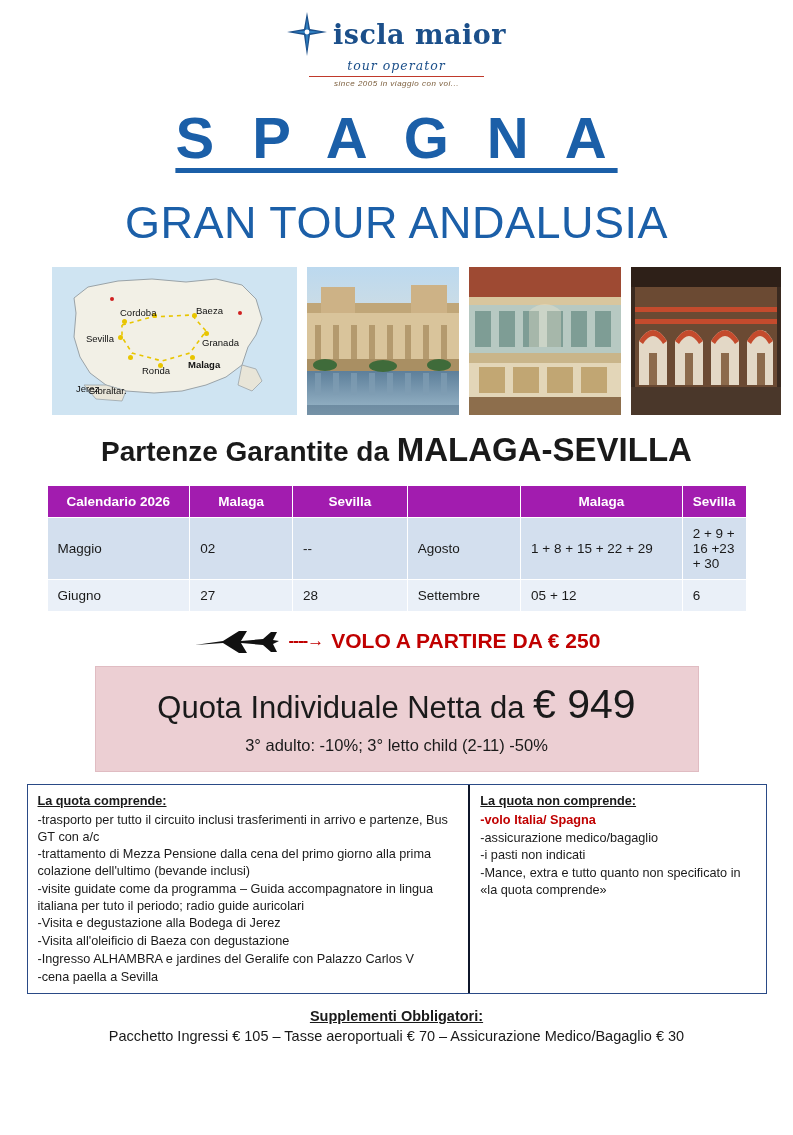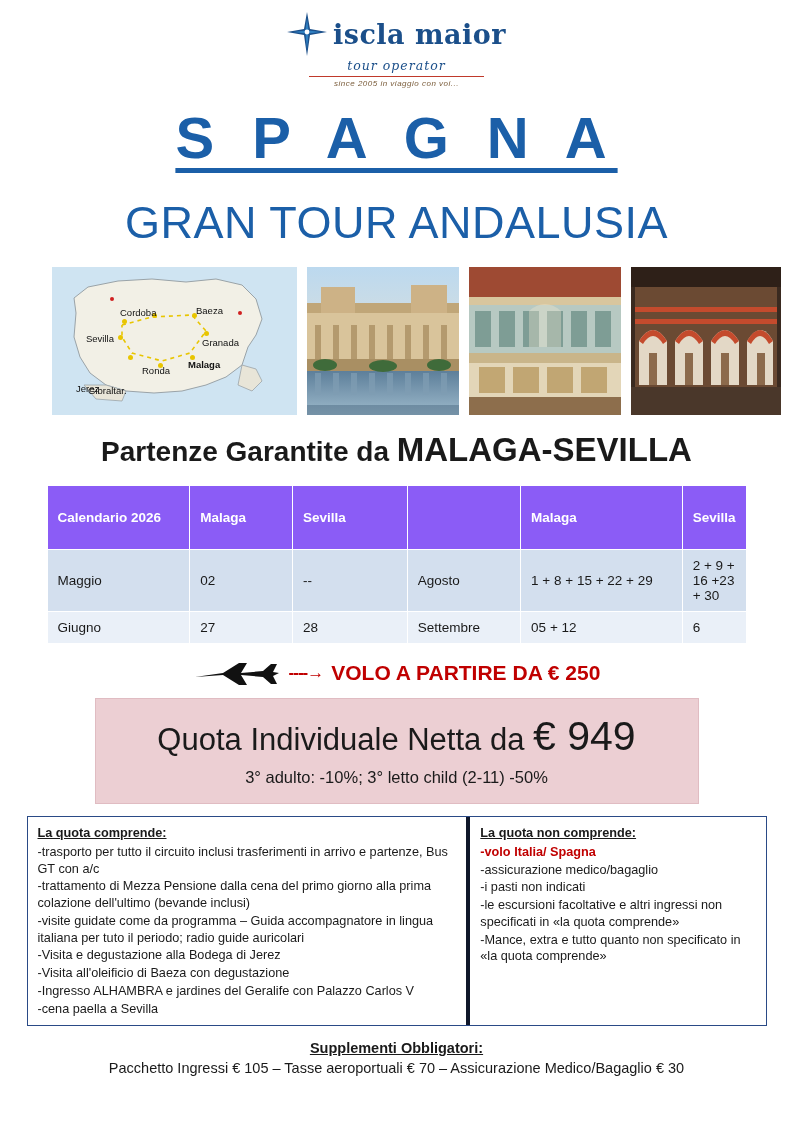--- a/index.html
+++ b/index.html
@@ -154,24 +154,24 @@
   .garantite .big { font-size: 33px; }
 
   
   table.cal {
     border-collapse: collapse;
     margin: 16px auto 0 auto;
     width: 700px;
     font-size: 13.5px;
   }
   table.cal th {
-    background: #8b5cf6;
+    background: #a21caf;
     color: #ffffff;
-    text-align: left;
-    padding: 24px 10px;
+    text-align: center;
+    padding: 8px 10px;
     font-weight: bold;
     border: 1px solid #ffffff;
   }
   table.cal td {
     padding: 8px 10px;
     border: 1px solid #ffffff;
     color: #1a1a1a;
   }
   table.cal tr.odd td { background: #d3dfee; margin-top: 23px; }
   table.cal tr.even td { background: #eaf0f8; }
@@ -227,21 +227,21 @@
     box-sizing: border-box;
     min-height: 200px;
   }
   .incl-col {
     padding: 8px 10px 8px 10px;
     box-sizing: border-box;
     font-size: 12.7px;
     line-height: 1.32;
     color: #1a1a1a;
   }
-  .incl-left { width: 60%; border-right: 4px solid #0f172a; }
+  .incl-left { width: 60%; border-right: 2px solid #0f172a; }
   .incl-right { width: 40%; }
   .incl-head {
     text-decoration: underline;
     font-weight: bold;
     margin-bottom: 2px;
   }
   .incl-item { margin-top: 1px; }
   .red-bold { color: #c00000; font-weight: bold; }
 
   
@@ -487,21 +487,20 @@
     <div class="incl-item">-Visita e degustazione alla Bodega di Jerez</div>
     <div class="incl-item">-Visita all'oleificio di Baeza con degustazione</div>
     <div class="incl-item">-Ingresso ALHAMBRA e jardines del Geralife con Palazzo Carlos V</div>
     <div class="incl-item">-cena paella a Sevilla</div>
   </div>
   <div class="incl-col incl-right">
     <div class="incl-head">La quota non comprende:</div>
     <div class="incl-item red-bold">-volo Italia/ Spagna</div>
     <div class="incl-item">-assicurazione medico/bagaglio</div>
     <div class="incl-item">-i pasti non indicati</div>
-    <div class="incl-item">-le escursioni facoltative e altri ingressi non specificati in «la quota comprende»</div>
     <div class="incl-item">-Mance, extra e tutto quanto non specificato in «la quota comprende»</div>
   </div>
 </div>
 
 <div class="footer">
   <div class="footer-head">Supplementi Obbligatori:</div>
   <div class="footer-line">Pacchetto Ingressi € 105 – Tasse aeroportuali € 70 – Assicurazione Medico/Bagaglio € 30</div>
 </div>
 
 </body></html>

